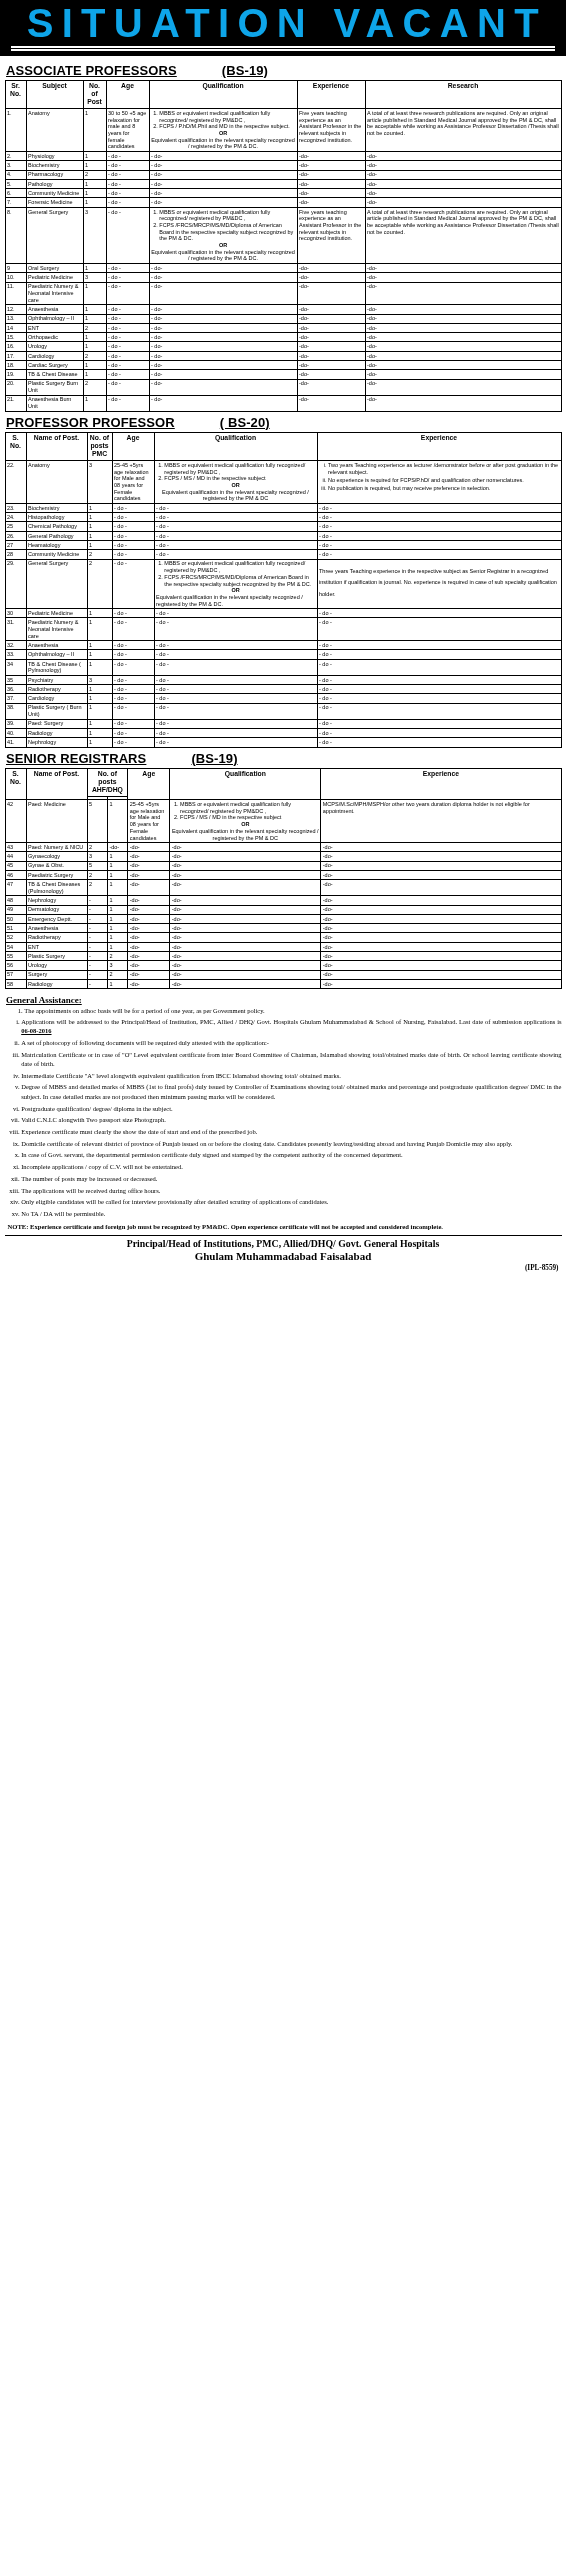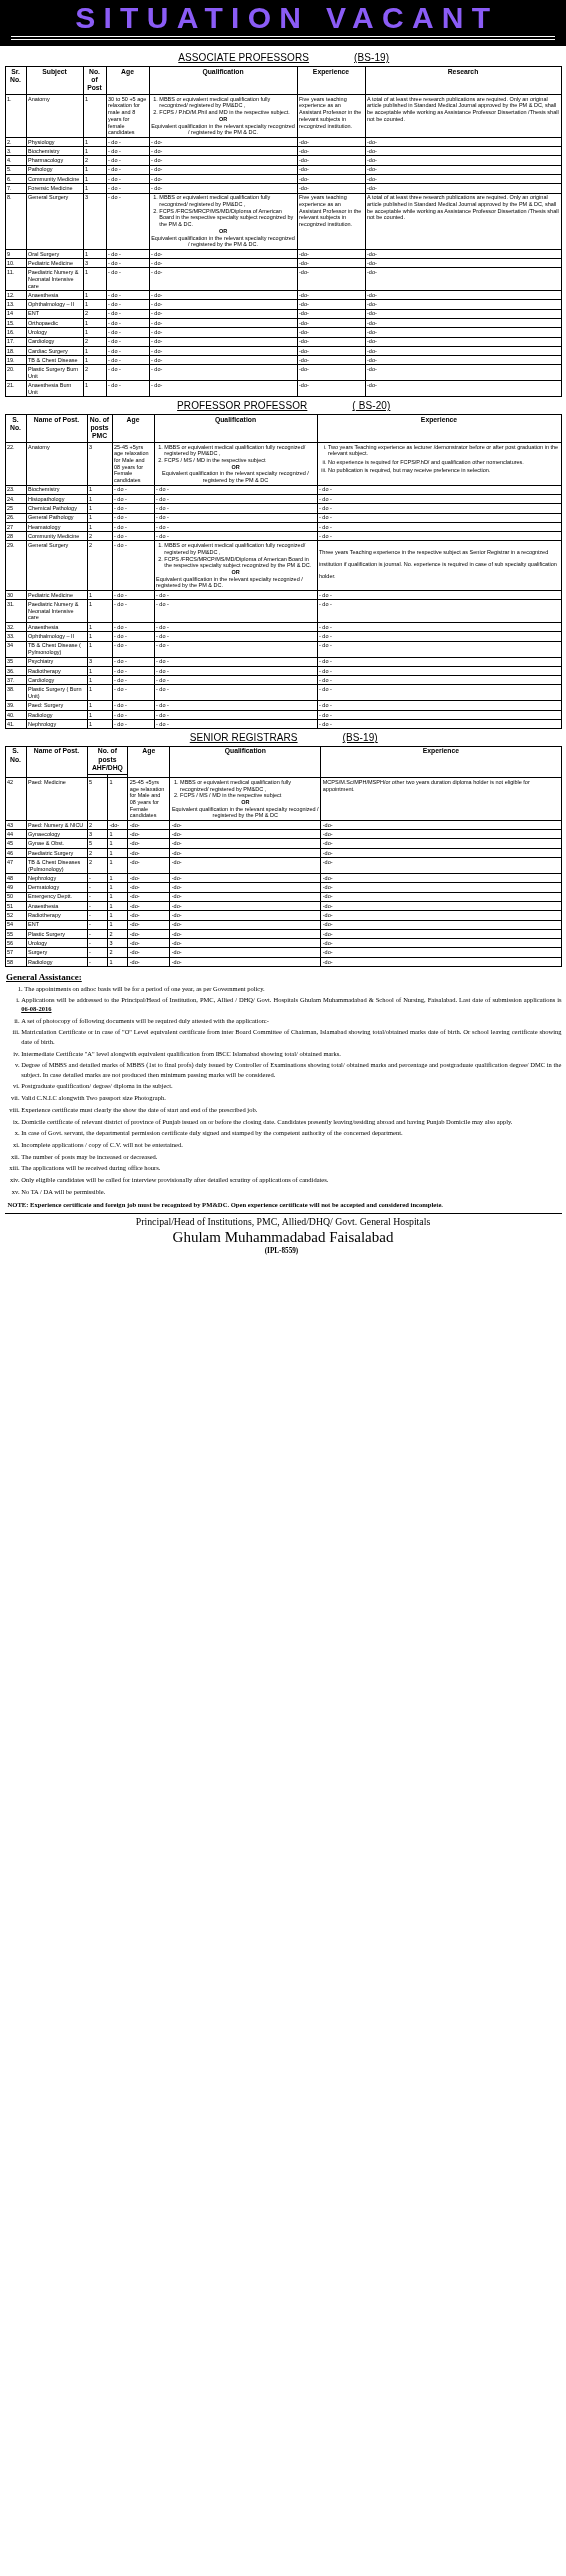--- a/index.html
+++ b/index.html
@@ -11,22 +11,22 @@
     -webkit-font-smoothing:none;
   }
   .page{width:566px;position:relative;overflow:hidden;}
 
   
   .masthead{
     background:#000;
     padding:3px 0 5.3px 0;
   }
   .masthead .title{
-    color:#8b5cf6;
-    font-size:30px;
+    color:#0ea5e9;
+    font-size:40px;
     font-weight:bold;
     letter-spacing:8.3px;
     text-align:center;
     line-height:1.02;
     padding-left:7.6px;
     font-family:"Liberation Sans", sans-serif;
   }
   .masthead .rule{
     height:1.5px;background:#fff;margin:2.3px 10.6px 0 10.6px;
   }
@@ -38,25 +38,24 @@
   .body-wrap{padding:3.8px 4.5px 3px 4.5px;}
   .intro{
     font-size:7.1px;
     line-height:1.35;
     text-align:left;
     margin:2.3px 1.5px 1.5px 1.5px;
   }
   .intro .ind{padding-left:44px;}
 
   .sec-head{
-    font-size:10px;
-    font-weight:normal;
+    font-size:13px;
+    font-weight:bold;
     margin:3px 0 2.3px 1.5px;
     letter-spacing:0.1px;
-    text-align:center;
   }
   .sec-head span.u{ text-decoration:underline; }
   .sec-head .bs{ margin-left:45px; text-decoration:underline;}
 
   
   table.job{
     width:100%;
     border-collapse:collapse;
     table-layout:fixed;
     font-size:5.5px;
@@ -117,24 +116,24 @@
   .note .b{font-weight:bold;}
 
   
   .footer{
     border-top:1.5px solid #000;
     margin-top:3px;
     padding-top:2.3px;
     text-align:center;
     font-family:"Liberation Serif", serif;
   }
-  .footer .l1{font-size:9.8px;font-weight:normal;line-height:1.2;text-align:center;}
-  .footer .l2{font-size:15px;font-weight:normal;line-height:1.25;}
+  .footer .l1{font-size:9.8px;font-weight:bold;line-height:1.2;text-align:center;}
+  .footer .l2{font-size:11px;font-weight:bold;line-height:1.25;}
   .footer .idbox{
-    font-size:7.2px;font-weight:bold;
+    text-align:right;font-size:7.2px;font-weight:bold;
     margin-top:0.8px;padding-right:3px;
   }
   .underline{text-decoration:underline;}
 </style>
 </head>
 <body>
 
 <div class="page">
 
   <div class="masthead">

